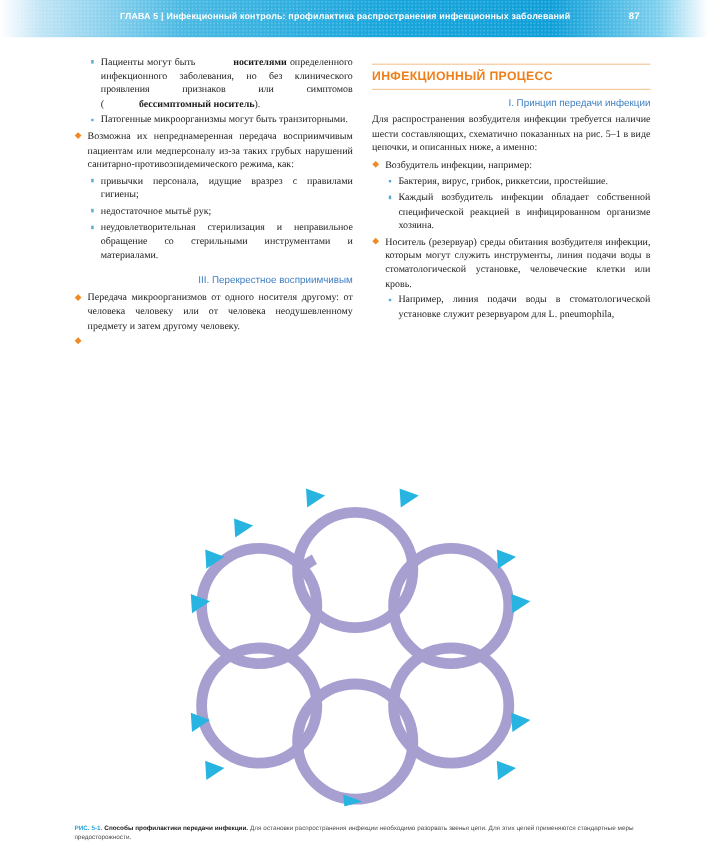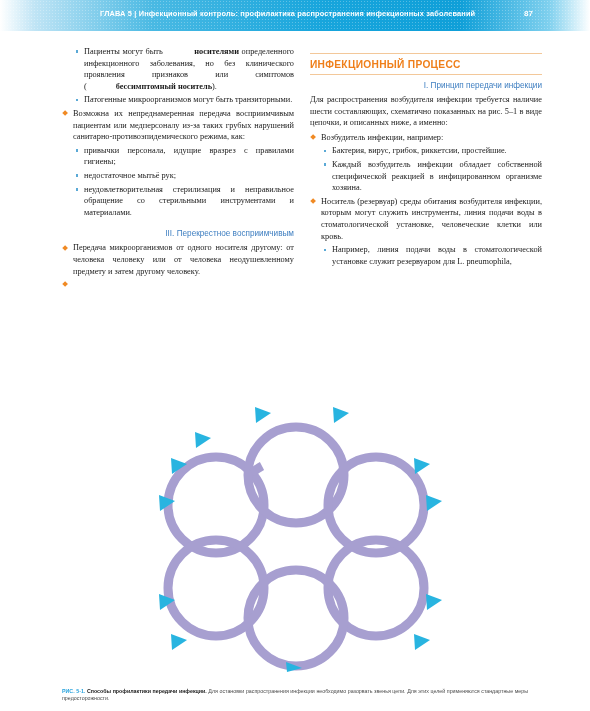--- a/index.html
+++ b/index.html
@@ -92,21 +92,21 @@
 <div class="chaptitle">ГЛАВА 5  |  Инфекционный контроль: профилактика распространения инфекционных заболеваний</div>
 <div class="pagenum">87</div>
 
 <div class="col col-left">
   <div class="li sub">
     <span class="bullet-s"></span>
     <span>Пациенты могут быть <b>носителями</b> определенного инфекционного заболевания, но без клинического проявления признаков или симптомов (<b>бессимптомный носитель</b>).</span>
   </div>
   <div class="li sub">
     <span class="bullet-s"></span>
-    <span>Патогенные микроорганизмов могут быть транзиторными.</span>
+    <span>Патогенные микроорганизмы могут быть транзиторными.</span>
   </div>
   <div class="li">
     <span class="bullet-d"></span>
     <span>Возможна их непреднамеренная передача восприимчивым пациентам или медперсоналу из-за таких грубых нарушений санитарно-противоэпидемического режима, как:</span>
   </div>
   <div class="li sub">
     <span class="bullet-s"></span>
     <span>привычки персонала, идущие вразрез с правилами гигиены;</span>
   </div>
   <div class="li sub">

